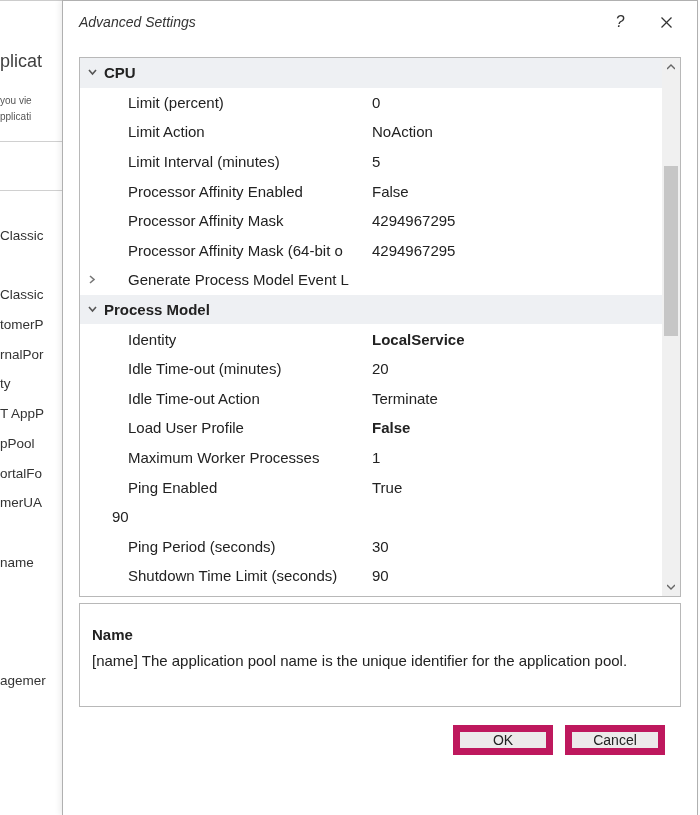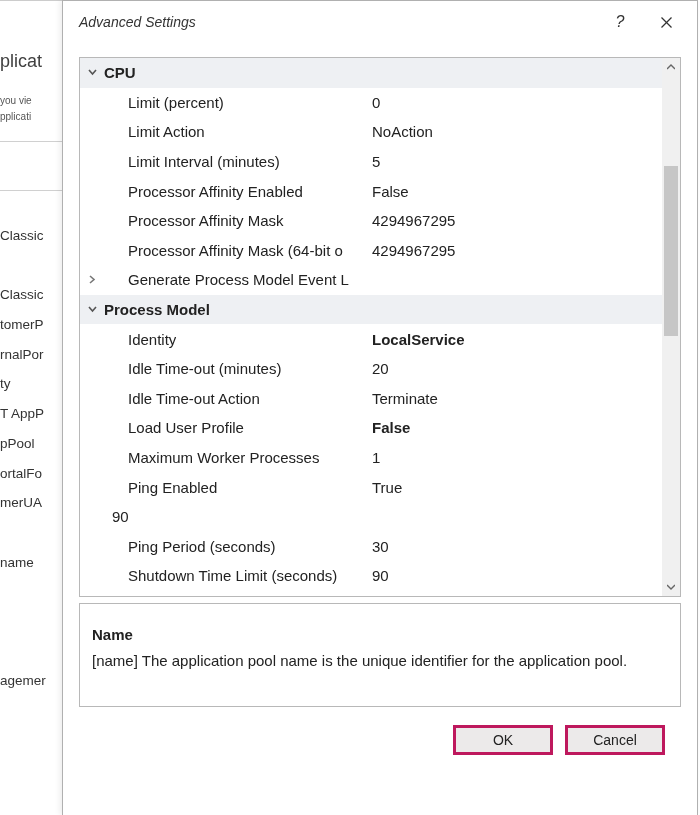--- a/index.html
+++ b/index.html
@@ -193,21 +193,21 @@
 
     .buttons {
       display: flex;
       justify-content: flex-end;
       gap: 12px;
       padding: 18px 16px 0 0;
     }
     .btn {
       min-width: 100px;
       height: 30px;
-      border: 3px solid #be185d;
+      border: 7px solid #be185d;
       background: #eceaea;
       font-size: 14px;
       color: #222;
       display: flex;
       align-items: center;
       justify-content: center;
     }
   </style>
 </head>
 <body>

